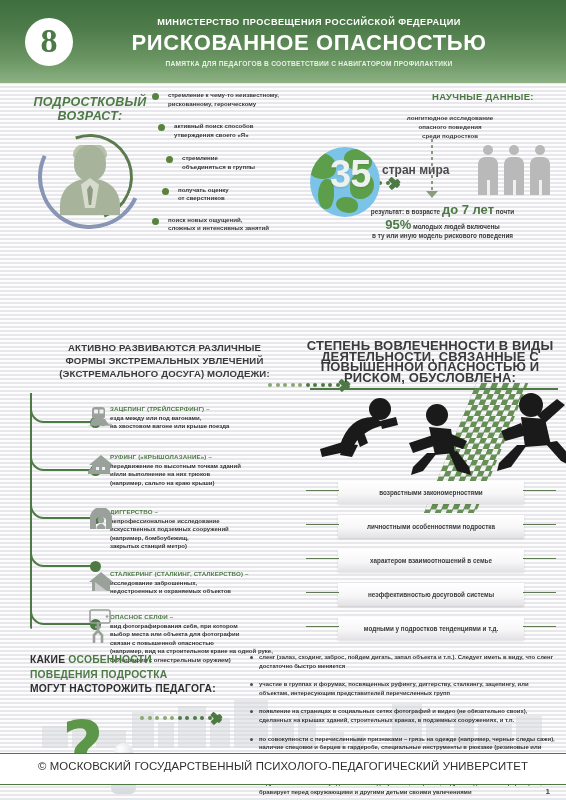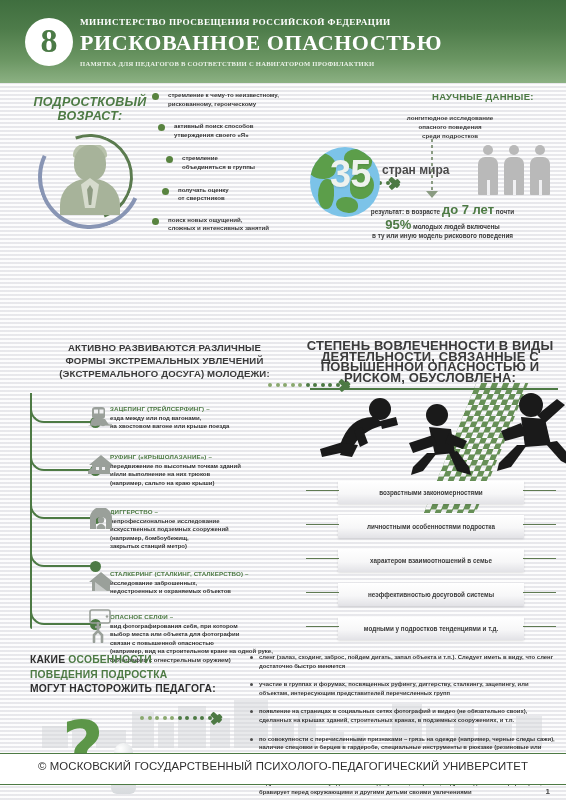--- a/index.html
+++ b/index.html
@@ -46,21 +46,21 @@
     width: 48px; height: 48px; border-radius: 50%;
     background: #ffffff;
     display: flex; align-items: center; justify-content: center;
     position: relative;
   }
   .logo-glyph {
     font-family: "Liberation Serif", serif;
     font-size: 34px; font-weight: bold; color: #4b7a46;
     line-height: 1; margin-top: -2px;
   }
-  .header-text { flex: 1; padding-right: 28px; font-family: Liberation Serif, serif; }
+  .header-text { flex: 1; text-align: center; padding-right: 28px; }
   .hdr-line1 {
     color: #ffffff; font-size: 9.2px; font-weight: bold;
     letter-spacing: 0.45px; margin-bottom: 3px;
   }
   .hdr-line2 {
     color: #ffffff; font-size: 22px; font-weight: bold;
     letter-spacing: 0.6px; margin-bottom: 4px;
   }
   .hdr-line3 {
     color: #e9f0e6; font-size: 6.6px; font-weight: bold;

